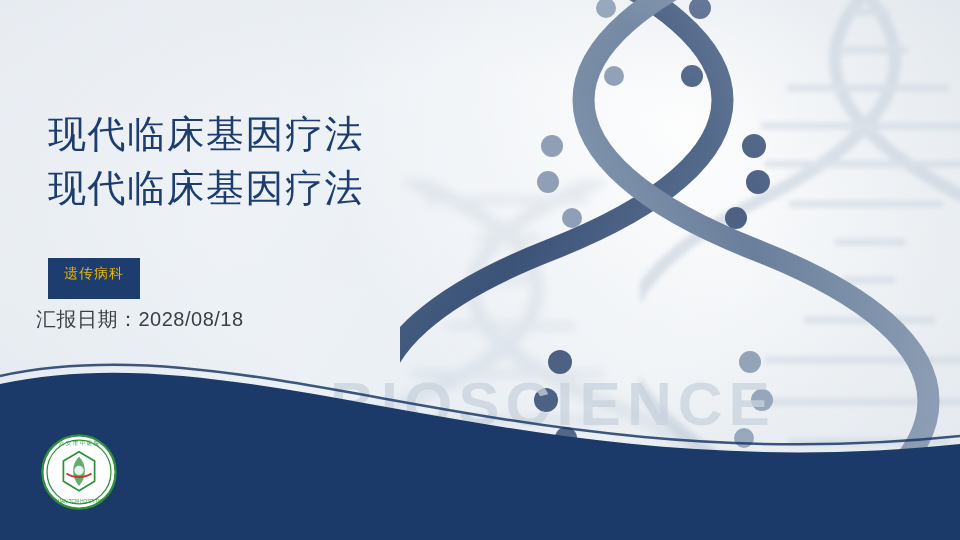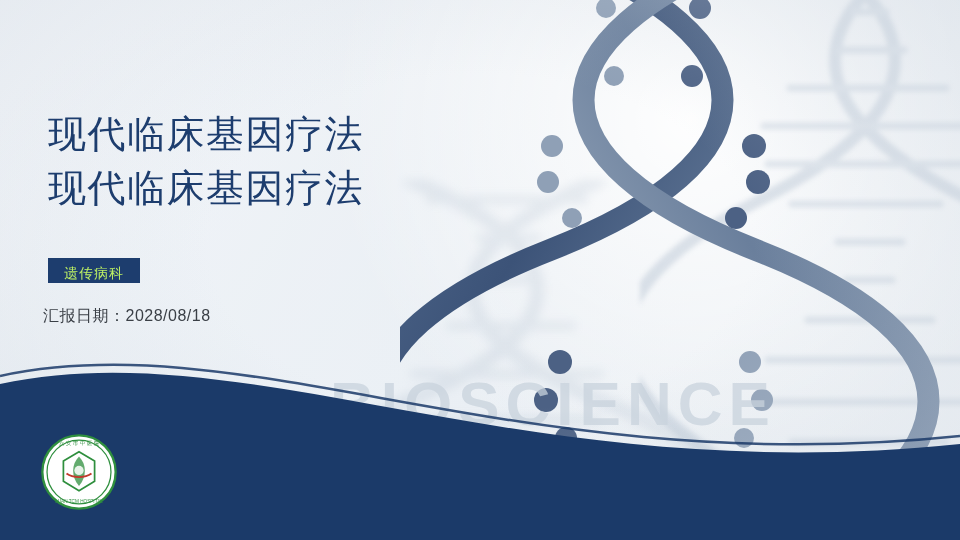--- a/index.html
+++ b/index.html
@@ -102,32 +102,32 @@
   .tags {
     position: absolute;
     left: 48px;
     top: 258px;
     display: flex;
     gap: 12px;
     z-index: 6;
   }
   .tag {
     background: #1d3d6e;
-    color: #bef264;
+    color: #eab308;
     font-size: 14px;
     letter-spacing: 1px;
-    padding: 7px 16px 0 16px;
+    padding: 7px 16px 16px 16px;
     white-space: nowrap;
   }
 
   .report-date {
     position: absolute;
-    left: 43px;
+    left: 36px;
     top: 306px;
-    font-size: 16px;
+    font-size: 20px;
     color: #3a3f46;
     letter-spacing: 0.5px;
     z-index: 6;
     white-space: nowrap;
   }
 
   
   .logo {
     position: absolute;
     left: 40px;

